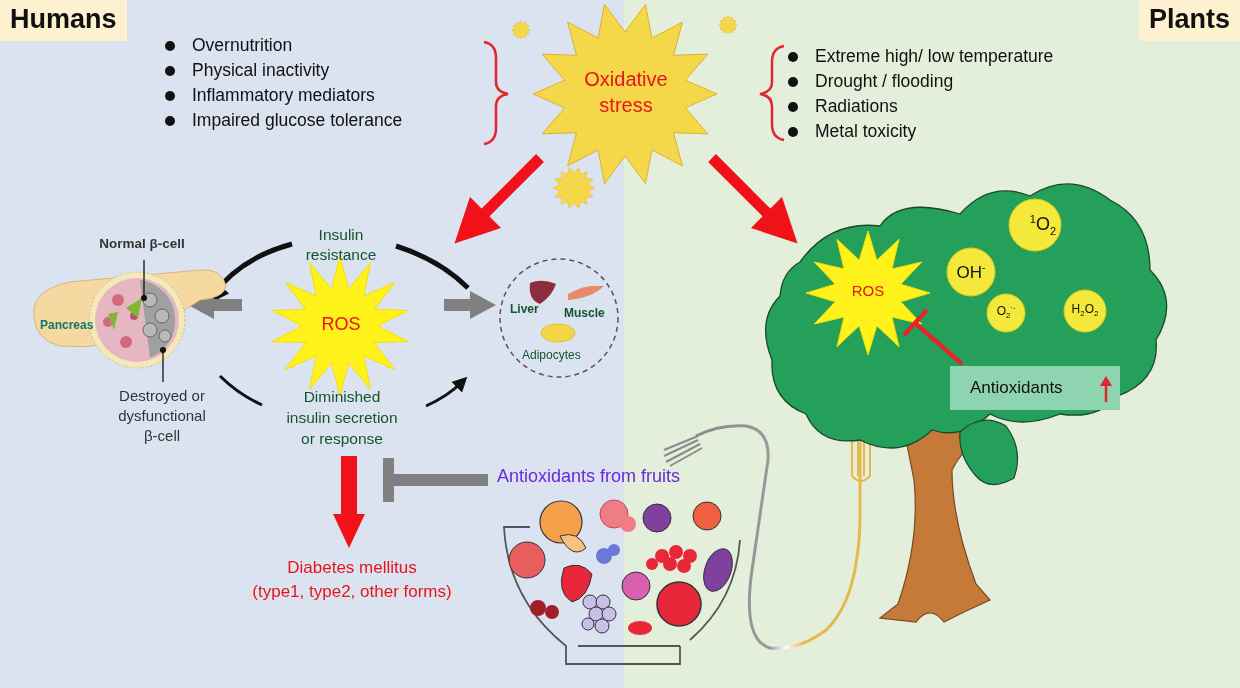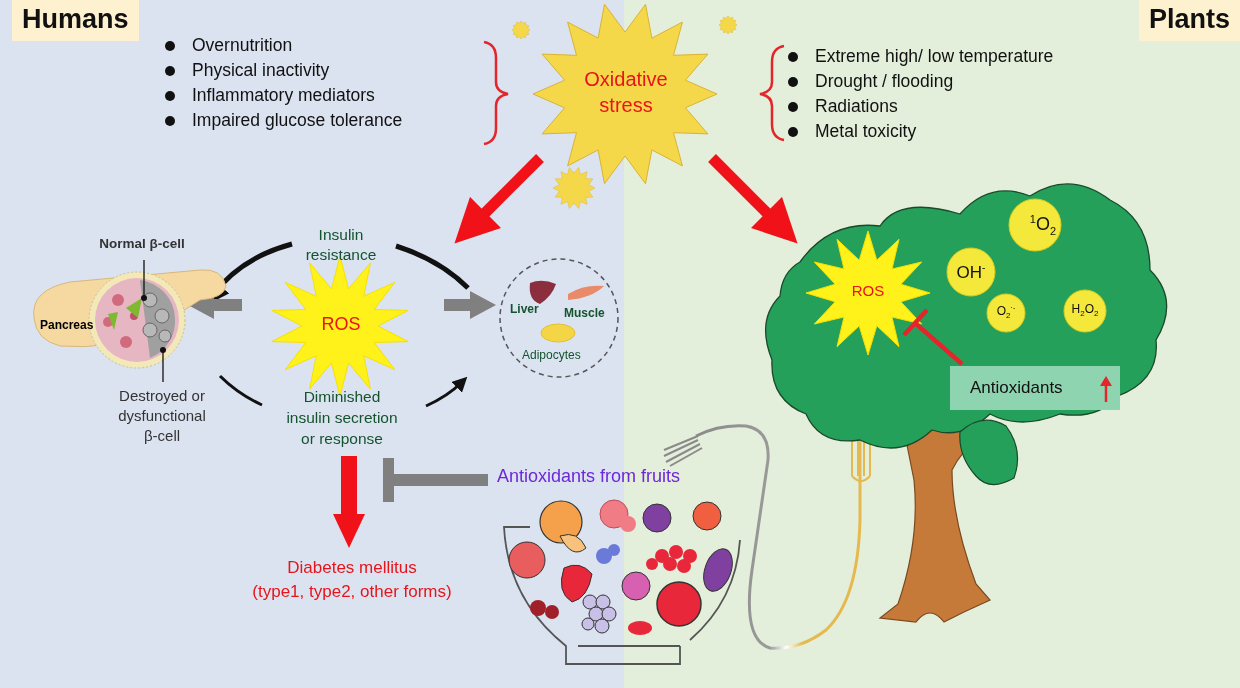--- a/index.html
+++ b/index.html
@@ -183,21 +183,21 @@
     <line x1="904" y1="335" x2="927" y2="310"></line>
   </g>
 
   <rect x="950" y="366" width="170" height="44" fill="#8fd4b0"></rect>
   <g>
     <line x1="1106" y1="402" x2="1106" y2="384" stroke="#e3262c" stroke-width="2.5"></line>
     <polygon points="1100,386 1112,386 1106,376" fill="#e3262c"></polygon>
   </g>
 </svg>
 
-<div class="panel-title" style="left:12px;">Humans</div>
+<div class="panel-title" style="left:0;">Humans</div>
 <div class="panel-title" style="right:0;">Plants</div>
 
 <ul class="bullets" style="left:162px; top:33px;">
   <li>Overnutrition</li>
   <li>Physical inactivity</li>
   <li>Inflammatory mediators</li>
   <li>Impaired glucose tolerance</li>
 </ul>
 
 <ul class="bullets" style="left:785px; top:44px;">
@@ -216,21 +216,21 @@
   <div>Insulin</div>
   <div>resistance</div>
 </div>
 <div class="lbl red-text" style="left:310px; top:314px; width:62px; font-size:18px;">ROS</div>
 <div class="lbl" style="left:262px; top:386px; width:160px; font-size:15.5px; line-height:21px;">
   <div>Diminished</div>
   <div>insulin secretion</div>
   <div>or response</div>
 </div>
 <div class="lbl" style="left:82px; top:236px; width:120px; font-size:13.5px; font-weight:bold; color:#333;">Normal β-cell</div>
-<div class="lbl" style="left:40px; top:318px; font-size:12px; font-weight:bold; color:#000000;">Pancreas</div>
+<div class="lbl" style="left:40px; top:318px; font-size:12px; font-weight:bold; color:#0f766e;">Pancreas</div>
 <div class="lbl" style="left:100px; top:386px; width:124px; font-size:15px; line-height:20px; color:#333;">
   <div>Destroyed or</div>
   <div>dysfunctional</div>
   <div>β-cell</div>
 </div>
 <div class="lbl" style="left:510px; top:302px; font-size:12px; font-weight:bold;">Liver</div>
 <div class="lbl" style="left:564px; top:306px; font-size:12px; font-weight:bold;">Muscle</div>
 <div class="lbl" style="left:522px; top:348px; font-size:12px; font-weight:normal;">Adipocytes</div>
 
 <div class="lbl red-text" style="left:212px; top:556px; width:280px; font-size:17px; line-height:24px;">

